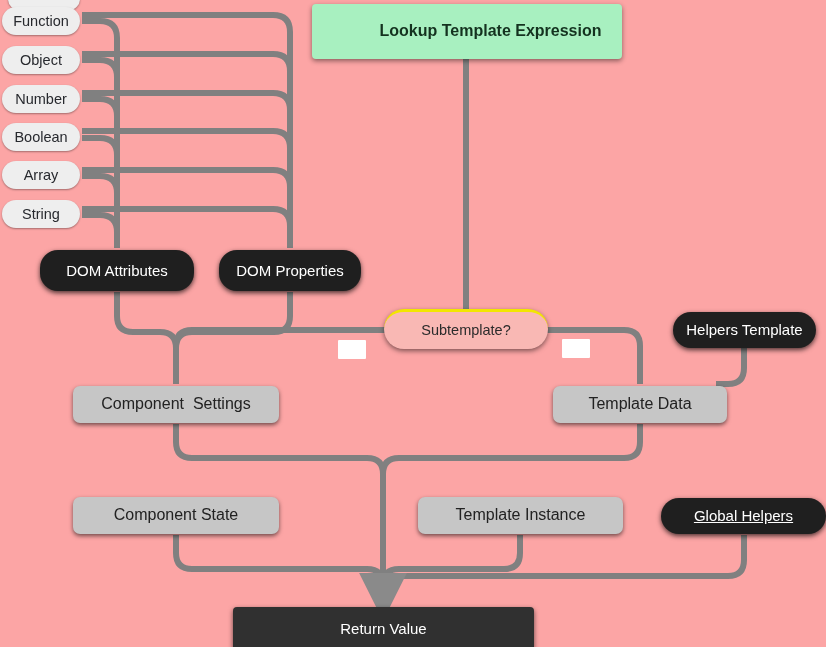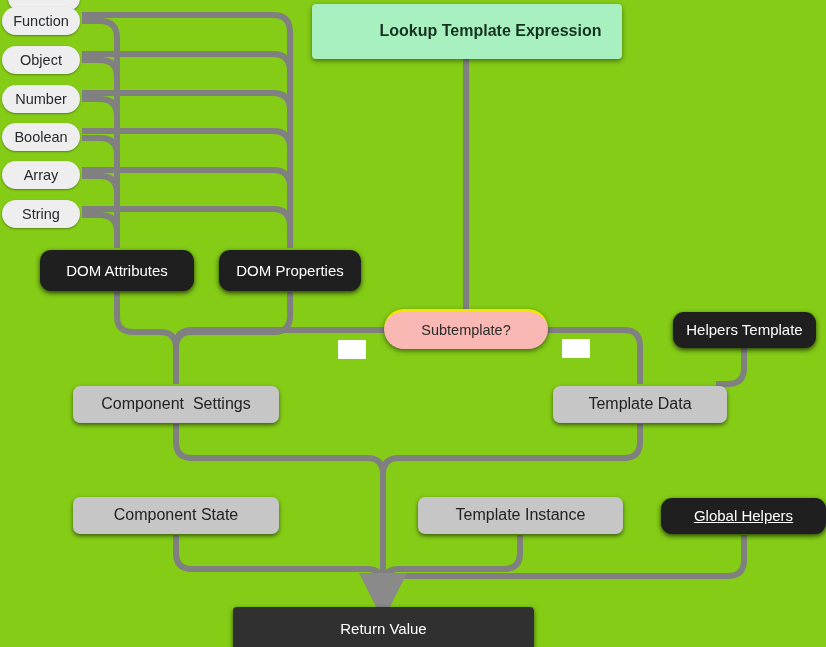--- a/index.html
+++ b/index.html
@@ -5,21 +5,21 @@
 <style>
   html, body {
     margin: 0;
     padding: 0;
     background: #000000;
   }
   #stage {
     position: relative;
     width: 826px;
     height: 647px;
-    background: #84cc16;
+    background: #fca5a5;
     overflow: hidden;
     font-family: "Liberation Sans", "DejaVu Sans", sans-serif;
   }
   svg.wires {
     position: absolute;
     left: 0;
     top: 0;
     width: 826px;
     height: 647px;
     pointer-events: none;
@@ -39,21 +39,21 @@
     background: #eeeeee;
     color: #27292e;
     border-radius: 16px;
     font-size: 14.5px;
     box-shadow: 0 1px 2px rgba(0,0,0,0.35);
   }
   
   .dark {
     background: #1f1f1f;
     color: #ffffff;
-    border-radius: 11px;
+    border-radius: 18px;
     font-size: 15px;
     box-shadow: 0 2px 5px rgba(0,0,0,0.7);
   }
   
   .grey {
     background: #c6c6c6;
     color: #222222;
     border-radius: 7px;
     font-size: 16px;
     box-shadow: 0 2px 4px rgba(0,0,0,0.55);

